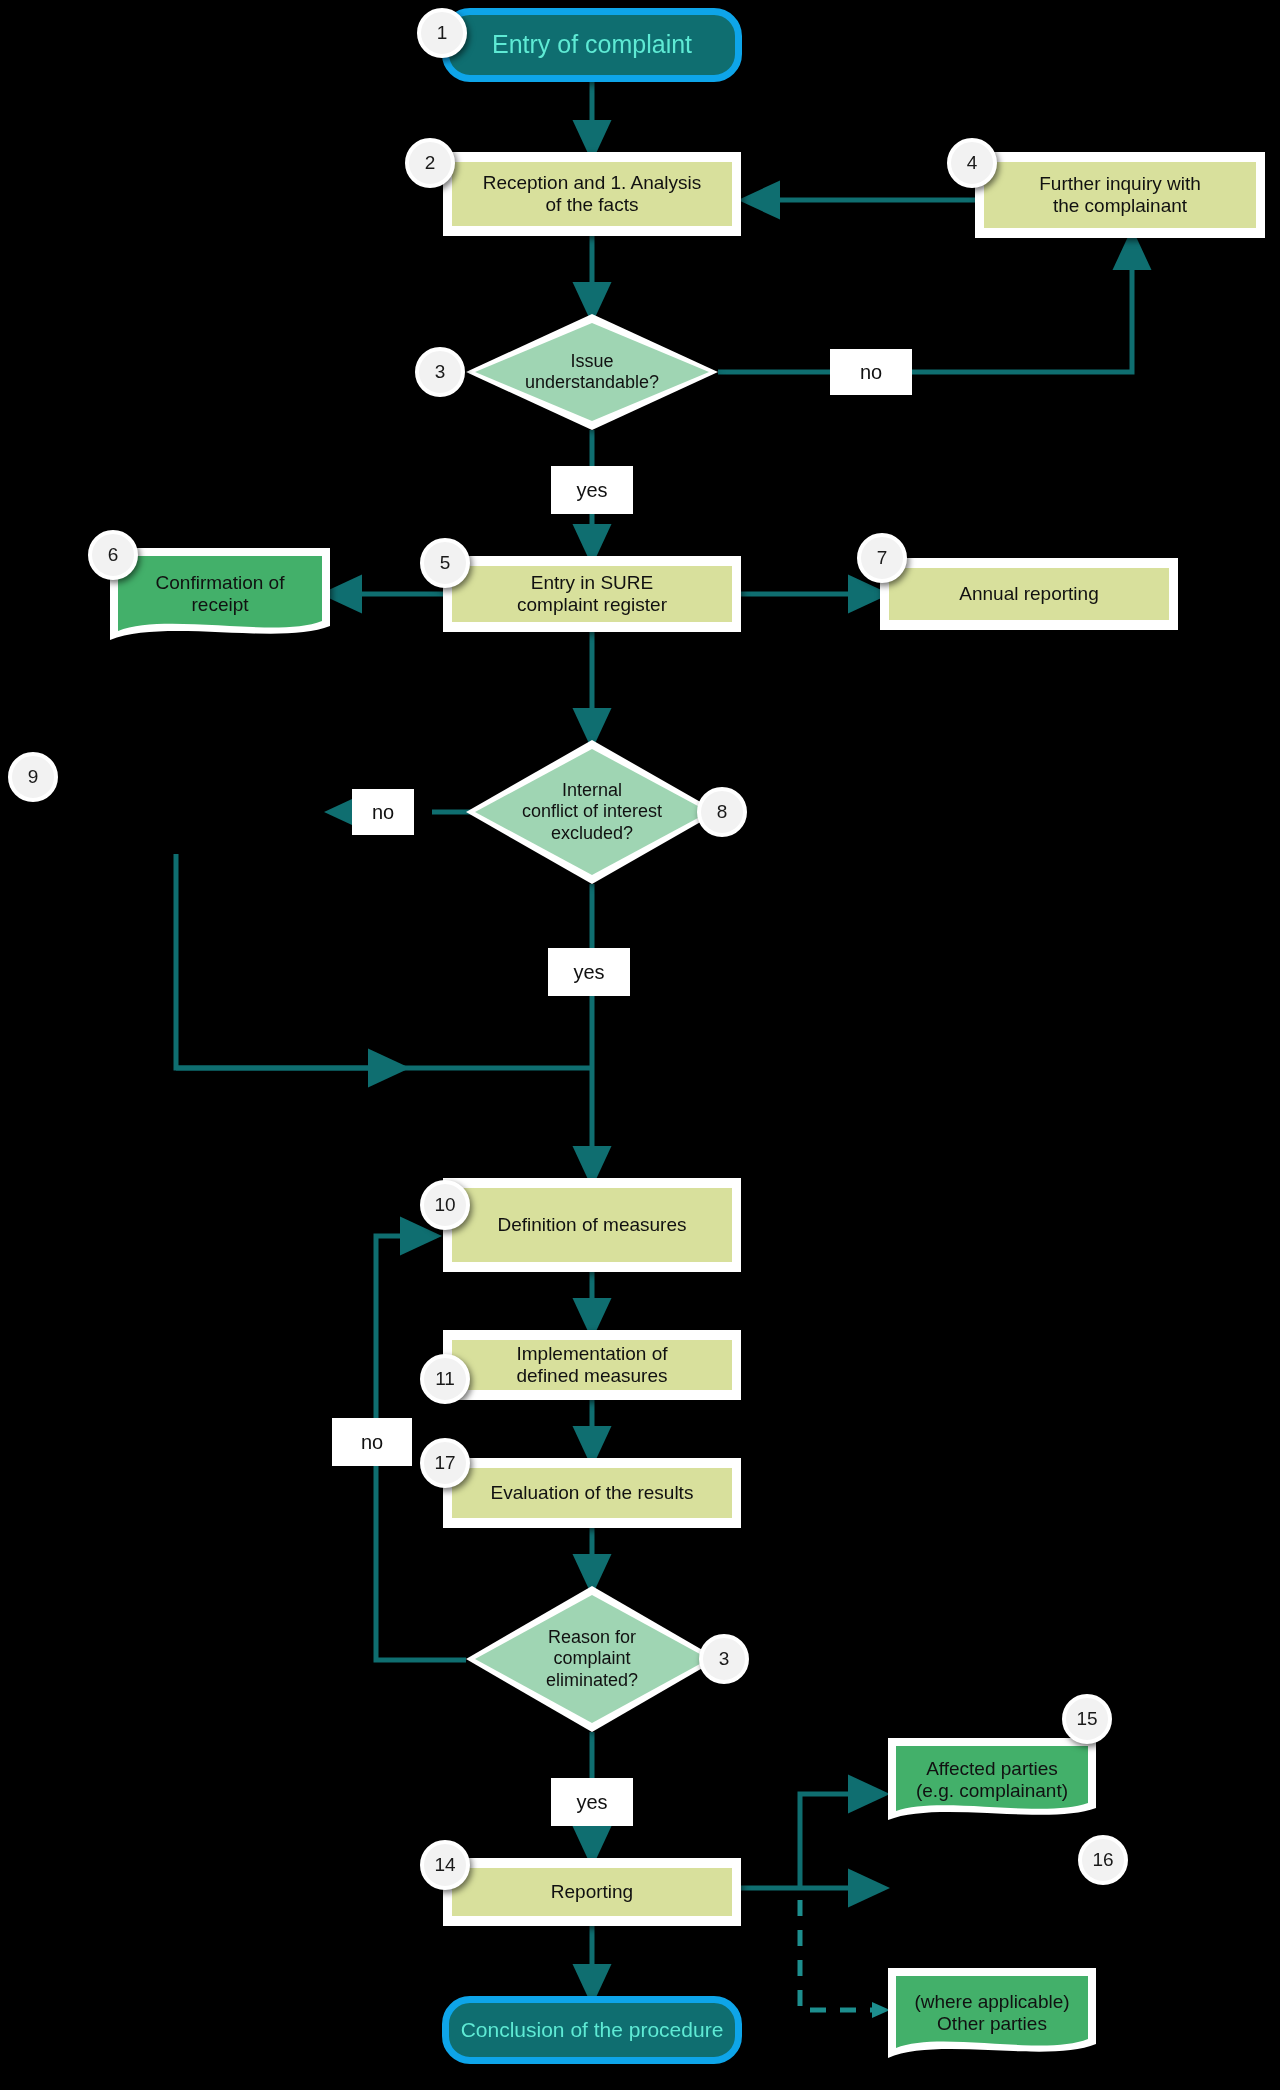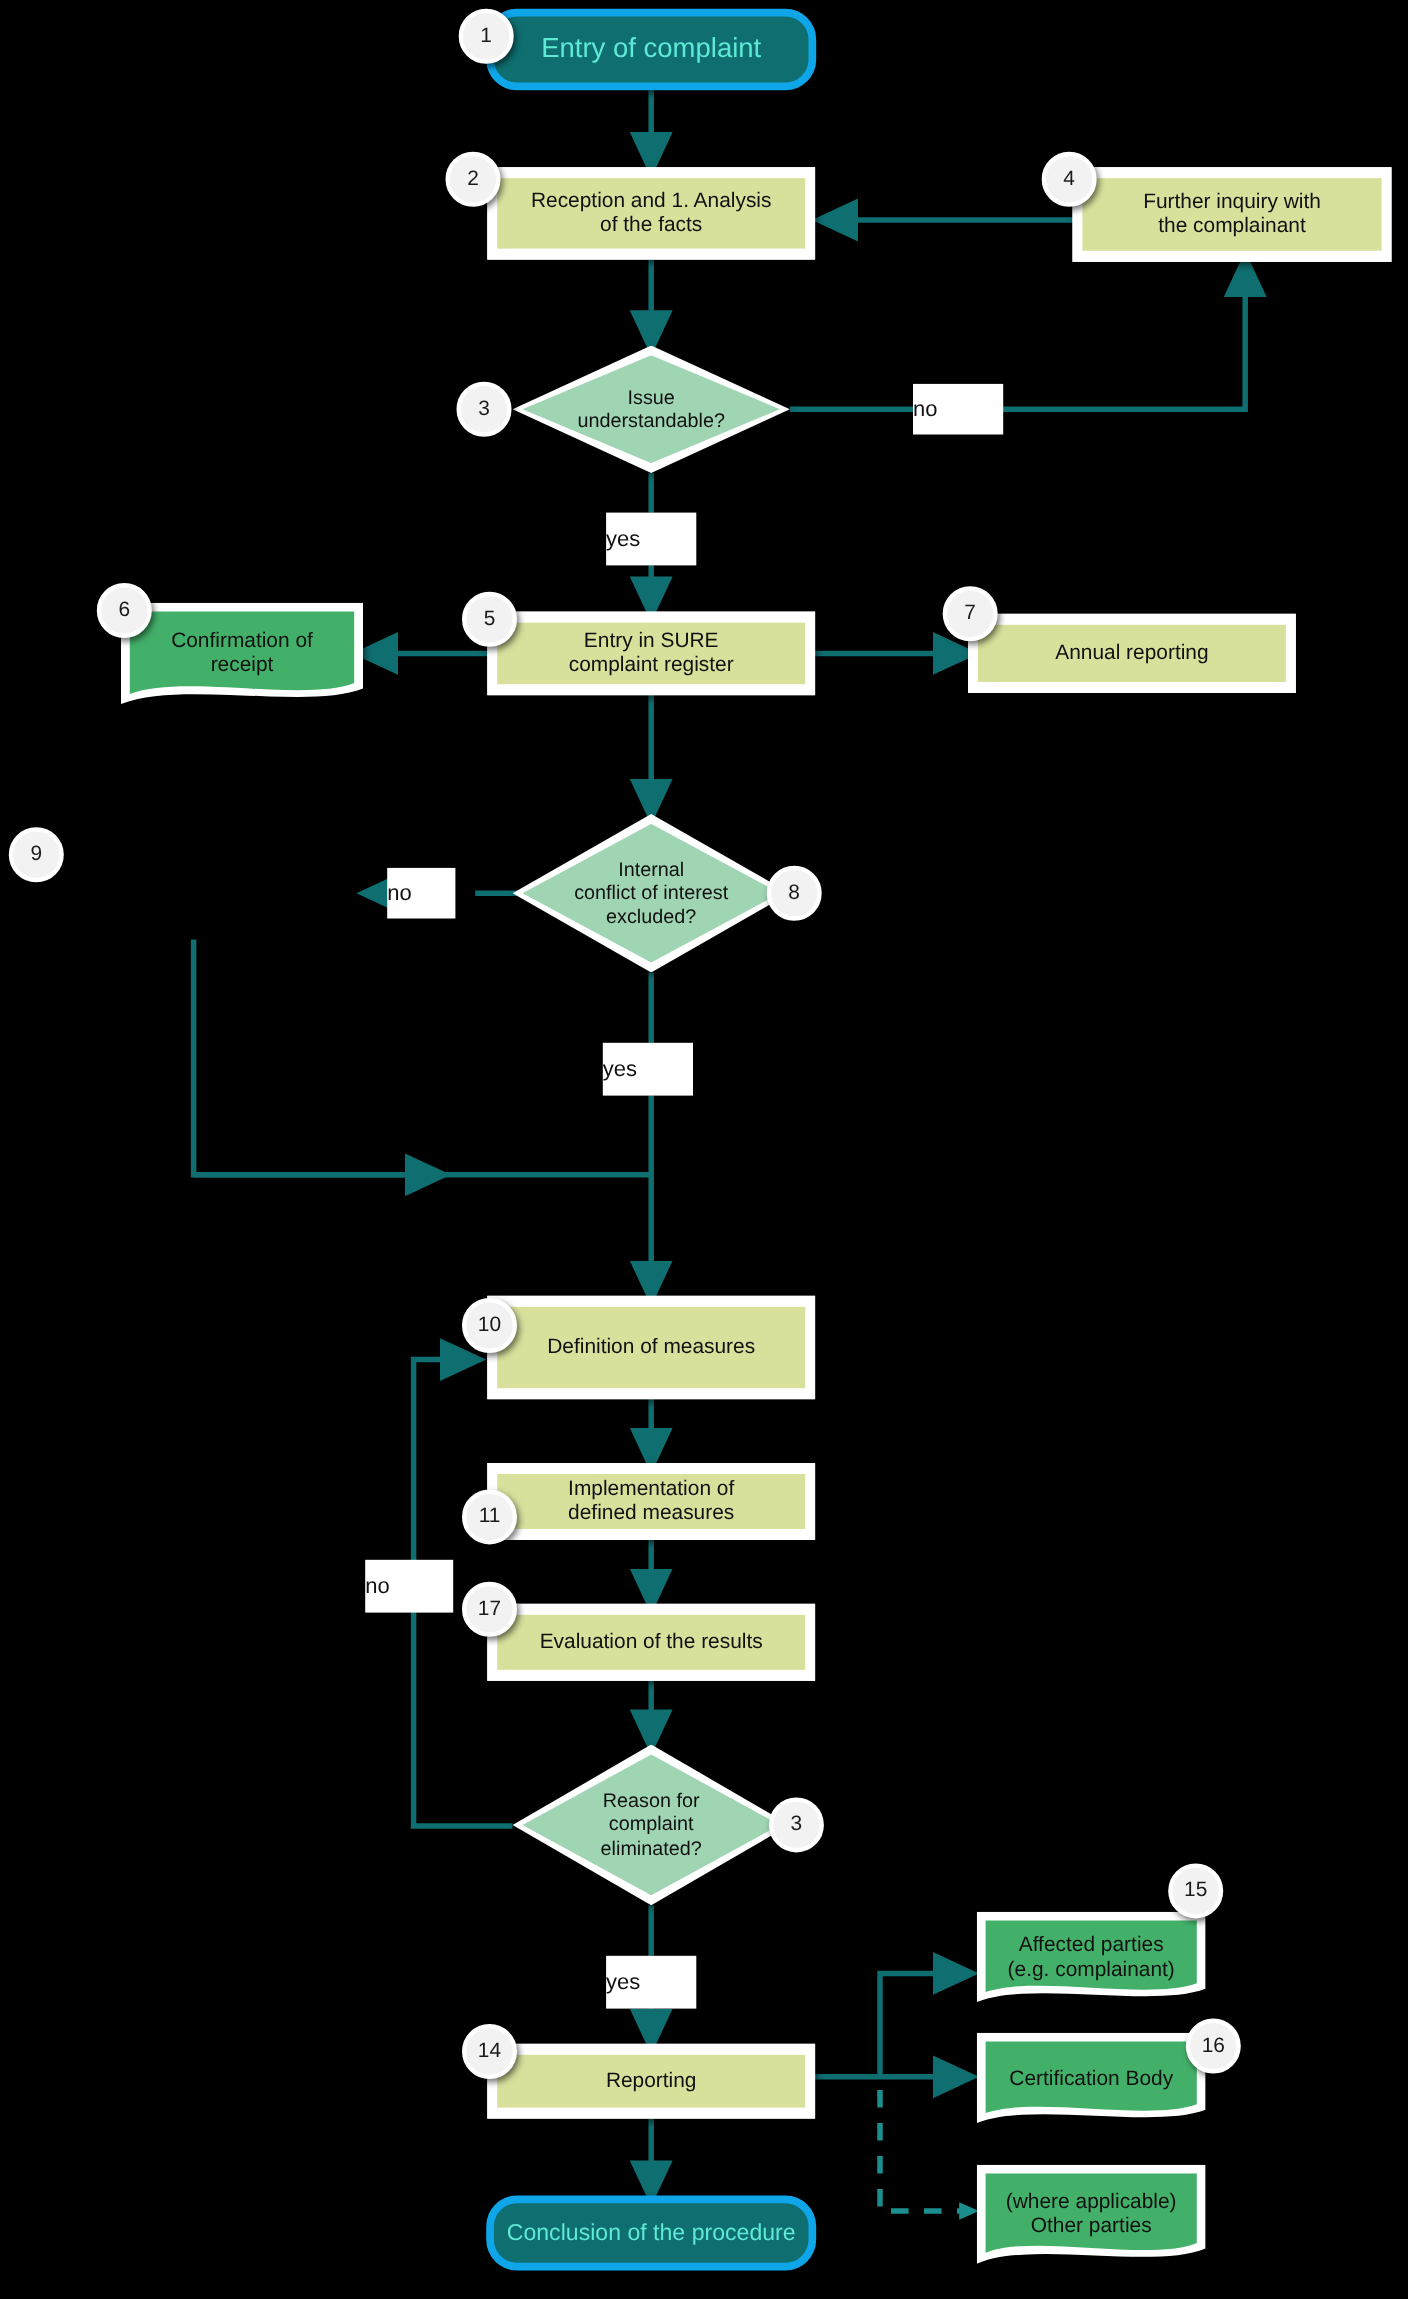--- a/index.html
+++ b/index.html
@@ -87,21 +87,21 @@
     font-size:19px;color:#1a1a1a;
     z-index:40;
     filter:drop-shadow(2px 3px 3px rgba(0,0,0,.55));
   }
 
   
   .elabel{
     position:absolute;
     background:#ffffff;
     color:#111111;
-    display:flex;align-items:center;
+    display:flex;align-items:center;justify-content:center;
     font-size:20px;
     z-index:30;
     box-sizing:border-box;
   }
 </style>
 </head>
 <body>
 
 <div id="stage">
 
@@ -319,29 +319,20 @@
     </svg>
     <span class="txt" style="position:relative;z-index:3;margin-top:-6px;">
       <span>Affected parties</span><br>
       <span>(e.g. complainant)</span>
     </span>
   </div>
   <div class="badge" style="left:1062px;top:1694px;">
     <span>15</span>
   </div>
 
-  <div class="node doc" style="left:888px;top:1848px;width:208px;height:90px;font-size:19px;">
-    <svg class="docSvg" viewBox="0 0 208 90" preserveAspectRatio="none">
-      <path d="M0,0 L208,0 L208,70 C160,88 50,62 0,82 Z" fill="#ffffff"></path>
-      <path d="M8,8 L200,8 L200,65 C156,81 52,57 8,73 Z" fill="#43b06a"></path>
-    </svg>
-    <span class="txt" style="position:relative;z-index:3;margin-top:-6px;">
-      <span>Certification Body</span>
-    </span>
-  </div>
   <div class="badge" style="left:1078px;top:1835px;">
     <span>16</span>
   </div>
 
   <div class="node doc" style="left:888px;top:1968px;width:208px;height:98px;font-size:19px;">
     <svg class="docSvg" viewBox="0 0 208 98" preserveAspectRatio="none">
       <path d="M0,0 L208,0 L208,76 C160,96 50,68 0,90 Z" fill="#ffffff"></path>
       <path d="M8,8 L200,8 L200,71 C156,89 52,62 8,80 Z" fill="#43b06a"></path>
     </svg>
     <span class="txt" style="position:relative;z-index:3;margin-top:-8px;">

